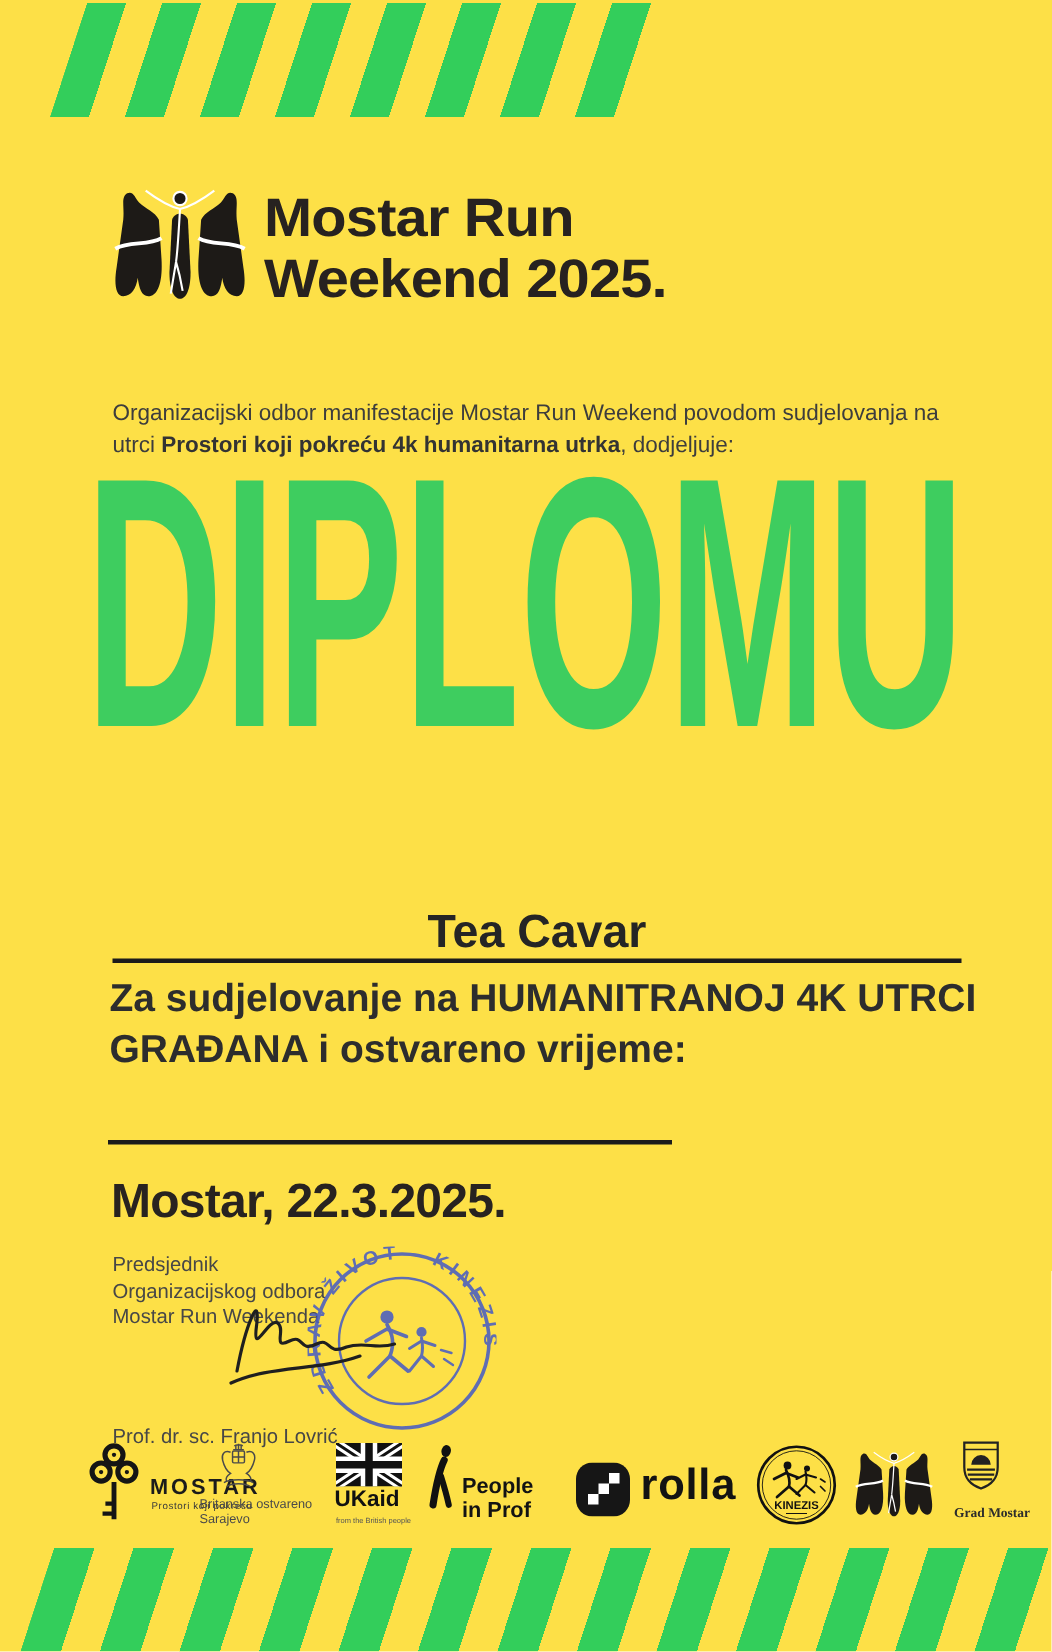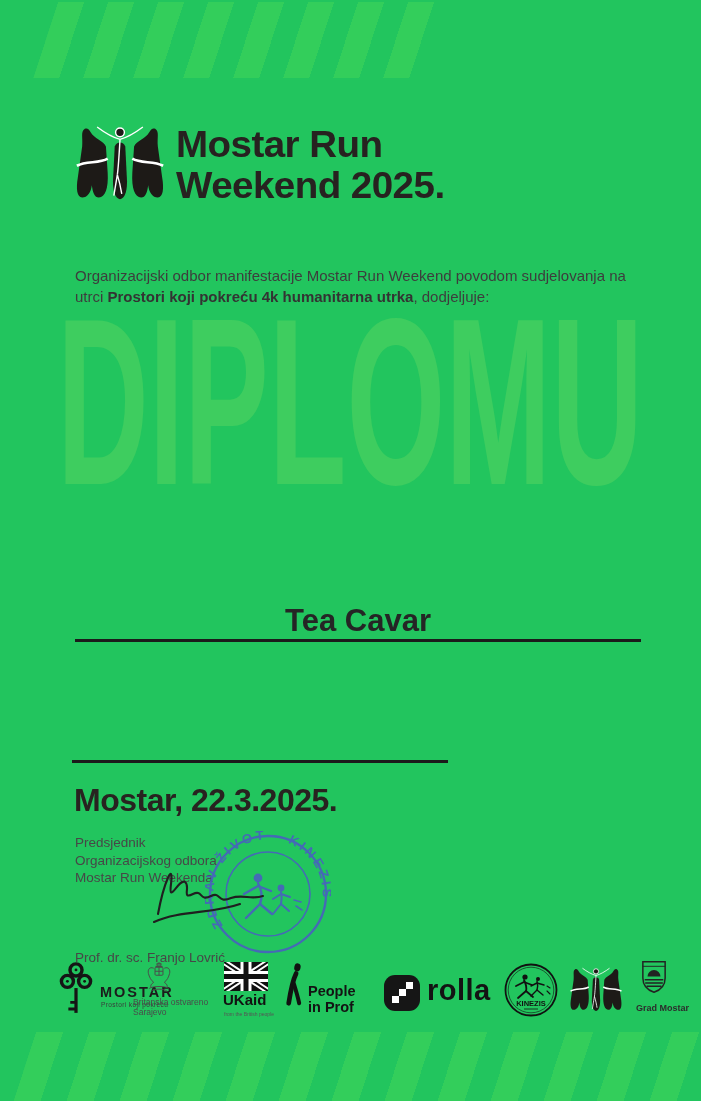--- a/index.html
+++ b/index.html
@@ -1,16 +1,16 @@
 <!DOCTYPE html>
 <html><head>
 <meta charset="utf-8">
 <style>
   html,body{margin:0;padding:0;background:#fff;}
-  .page{position:relative;width:701px;height:1101px;background:#22c55e;overflow:hidden;
+  .page{position:relative;width:701px;height:1101px;background:#fde047;overflow:hidden;
         font-family:"Liberation Sans",sans-serif;color:#262626;}
 
   
   .stripes{position:absolute;transform:skewX(-18deg);transform-origin:top left;}
   .stripes-top{left:58px;top:2px;width:377px;height:76px;
     background:repeating-linear-gradient(90deg,#33CE5B 0 26px,transparent 26px 50px);}
   .stripes-bottom{left:36px;top:1032px;width:664px;height:69px;
     background:repeating-linear-gradient(90deg,#33CE5B 0 27px,transparent 27px 53px);}
 
   
@@ -53,21 +53,21 @@
   .sp-ukaid-flag{left:224px;top:962px;}
   .sp-ukaid-label{left:223px;top:991px;font-size:15px;font-weight:800;color:#111;}
   .sp-ukaid-sub{left:224px;top:1011px;font-size:5px;color:#555;}
   .sp-pin-icon{left:283px;top:962px;}
   .sp-pin-text{left:308px;top:984px;font-size:14.5px;font-weight:800;line-height:15.5px;color:#131313;}
   .sp-rolla-icon{left:384px;top:975px;}
   .sp-rolla-label{left:427px;top:974px;font-size:29px;font-weight:800;letter-spacing:.5px;color:#131313;}
   .sp-kinezis{left:503px;top:962px;}
   .sp-mrw{left:570px;top:964px;}
   .sp-grad-icon{left:641px;top:960px;}
-  .sp-grad-label{left:636px;top:1003px;font-size:9px;font-weight:700;color:#2c2c2c;}
+  .sp-grad-label{left:636px;top:1003px;font-size:9px;font-weight:700;color:#2c2c2c;font-family:Liberation Serif, serif;}
 </style>
 </head>
 <body>
 
 <div class="page">
 
   <svg width="0" height="0" style="position:absolute" aria-hidden="true">
     <symbol id="mrw-mark" viewBox="0 0 100 92">
       <path fill="#1d1a17" d="M7,88 C1,88 0,78 2,66 L7,30 C8,20 5,13 10,10 C15,8 16,14 19,17 C24,22 31,24 34,30 L36,60 C37,78 33,88 26,88 C21,88 19,82 18,74 C17,82 13,88 7,88 Z"></path>
       <path fill="#1d1a17" d="M93,88 C99,88 100,78 98,66 L93,30 C92,20 95,13 90,10 C85,8 84,14 81,17 C76,22 69,24 66,30 L64,60 C63,78 67,88 74,88 C79,88 81,82 82,74 C83,82 87,88 93,88 Z"></path>
@@ -96,20 +96,24 @@
     <span>Organizacijski odbor manifestacije Mostar Run Weekend povodom sudjelovanja na utrci</span>
     <b>Prostori koji pokreću 4k humanitarna utrka</b><span>, dodjeljuje:</span>
   </div>
 
   <svg class="diplomu" width="590" height="182" viewBox="0 0 590 182">
     <text x="295" y="173" text-anchor="middle" textLength="586" lengthAdjust="spacingAndGlyphs" font-family="Liberation Sans, sans-serif" font-size="238" font-weight="900" fill="#3ECD5F">DIPLOMU</text>
   </svg>
 
   <div class="recipient">Tea Cavar</div>
   <div class="rule rule-name"></div>
+  <div class="statement">
+    <div>Za sudjelovanje na HUMANITRANOJ 4K UTRCI</div>
+    <div>GRAĐANA i ostvareno vrijeme:</div>
+  </div>
   <div class="rule rule-time"></div>
   <div class="date-line">Mostar, 22.3.2025.</div>
 
   <div class="sig-role">
     <div>Predsjednik</div>
     <div>Organizacijskog odbora</div>
     <div>Mostar Run Weekenda</div>
   </div>
   <div class="sig-name">Prof. dr. sc. Franjo Lovrić</div>
 

